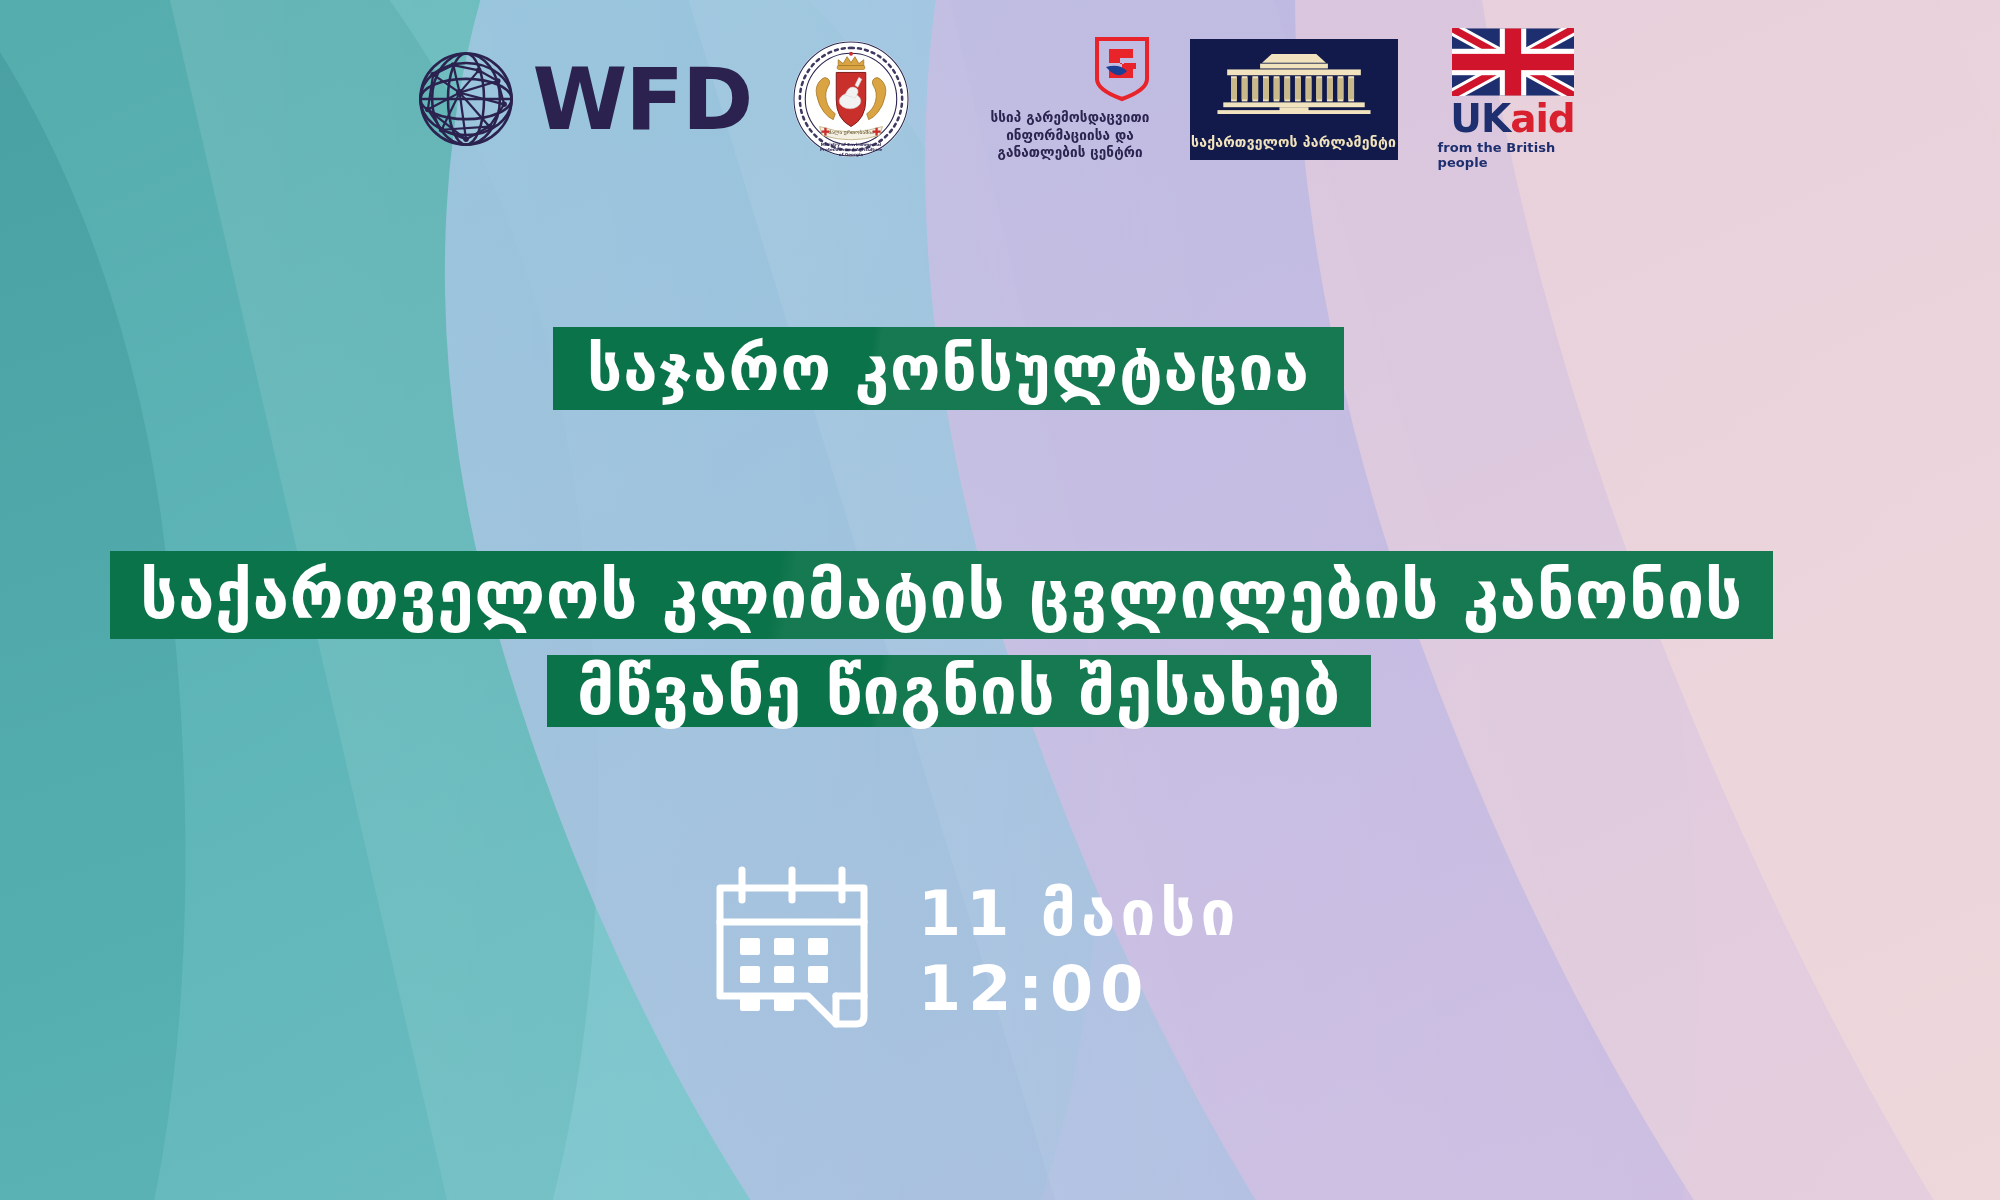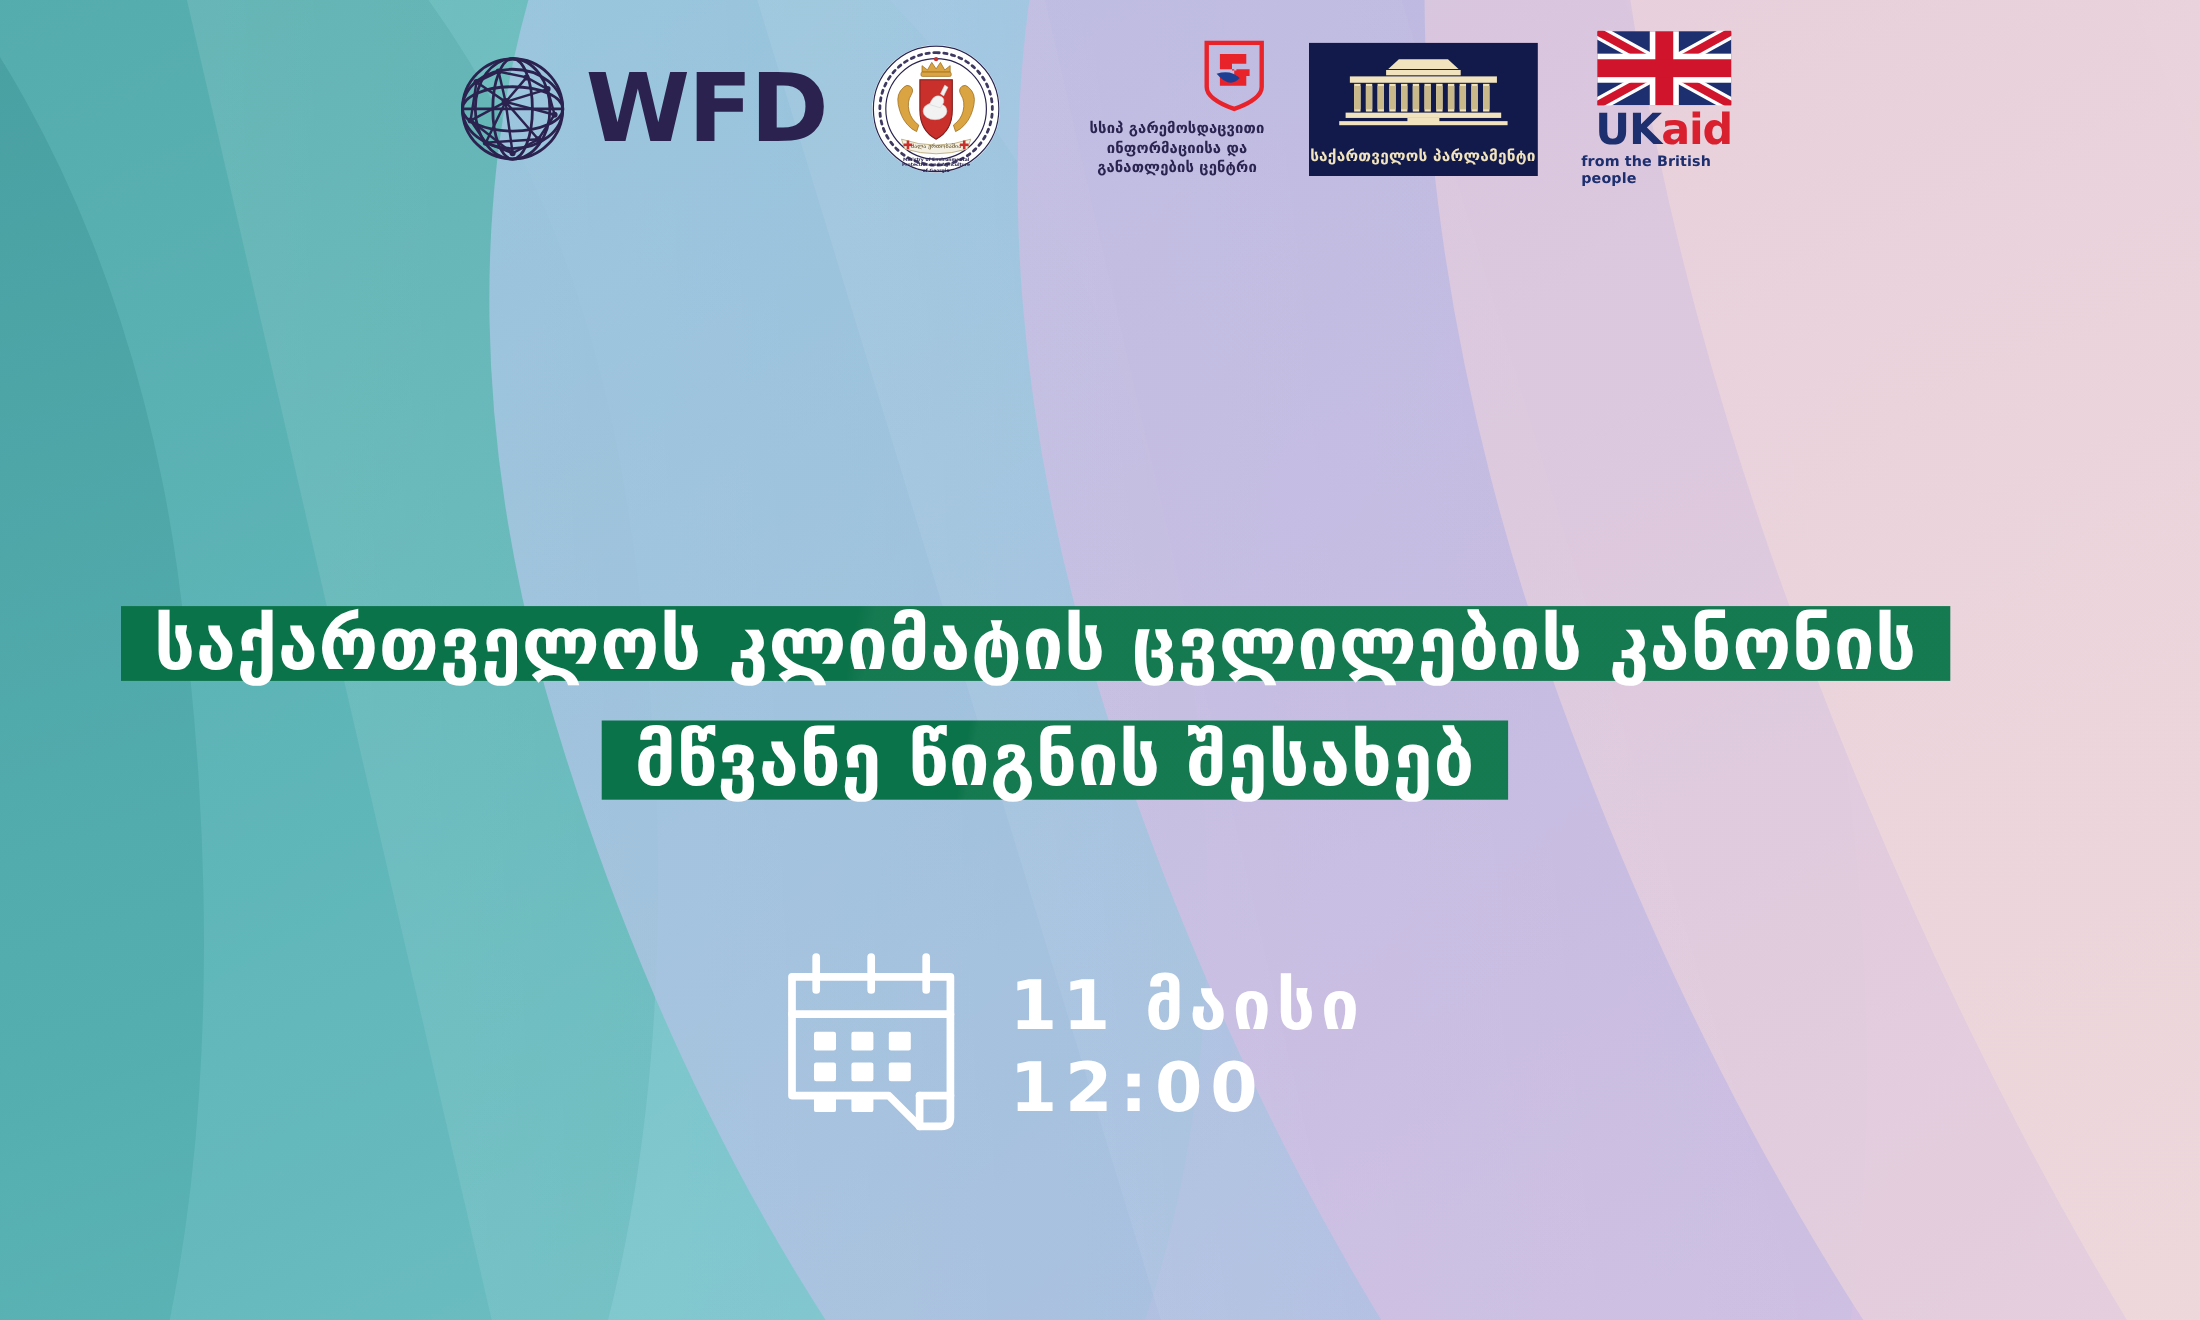--- a/index.html
+++ b/index.html
@@ -220,21 +220,21 @@
     top: 327px;
     height: 83px;
     padding: 0 34px;
     font-size: 62px;
     letter-spacing: 1px;
   }
 
   .banner-line1 {
     left: 110px;
     top: 551px;
-    height: 68px;
+    height: 88px;
     padding: 0 30px;
     font-size: 66px;
     letter-spacing: .5px;
   }
 
   .banner-line2 {
     left: 547px;
     top: 655px;
     height: 72px;
     padding: 16px 30px;
@@ -439,20 +439,23 @@
         <rect x="0" y="25" width="120" height="16" fill="#cf142b"></rect>
       </svg>
       <div class="ukaid-word">
         <span class="uk">UK</span><span class="aid">aid</span>
       </div>
       <div class="ukaid-sub">from the British people</div>
     </div>
 
   </div>
 
+  <div class="banner banner-kicker">
+    <span>საჯარო კონსულტაცია</span>
+  </div>
 
   <div class="banner banner-line1">
     <span>საქართველოს კლიმატის ცვლილების კანონის</span>
   </div>
 
   <div class="banner banner-line2">
     <span>მწვანე წიგნის შესახებ</span>
   </div>
 
   <div class="date-block">

